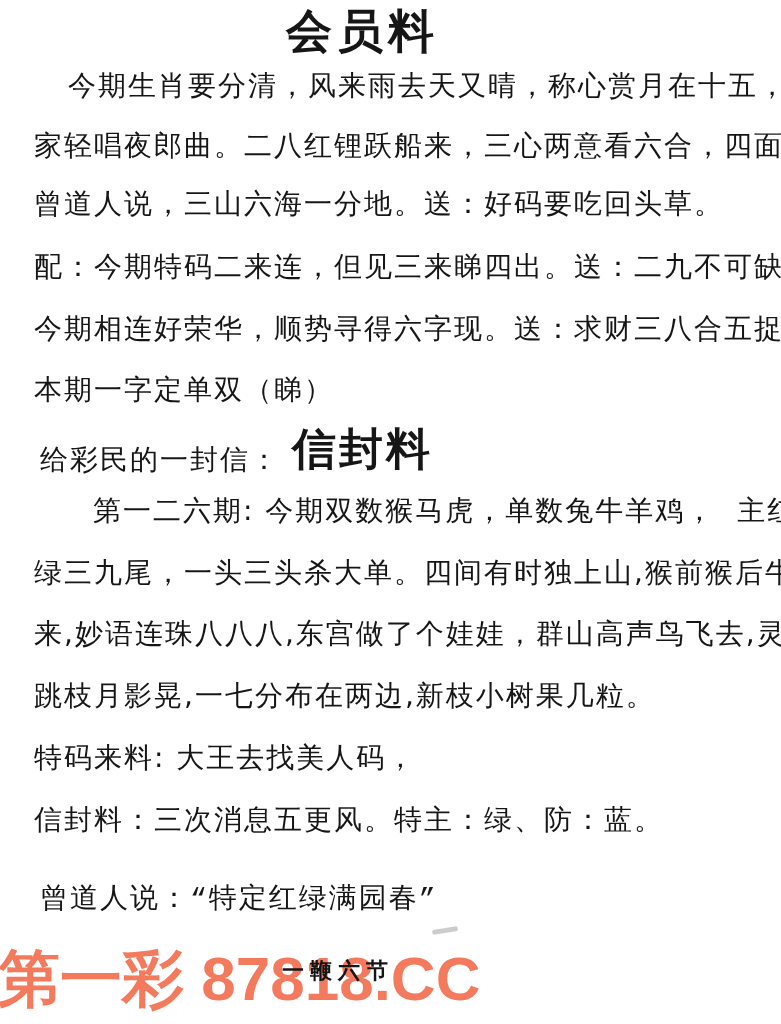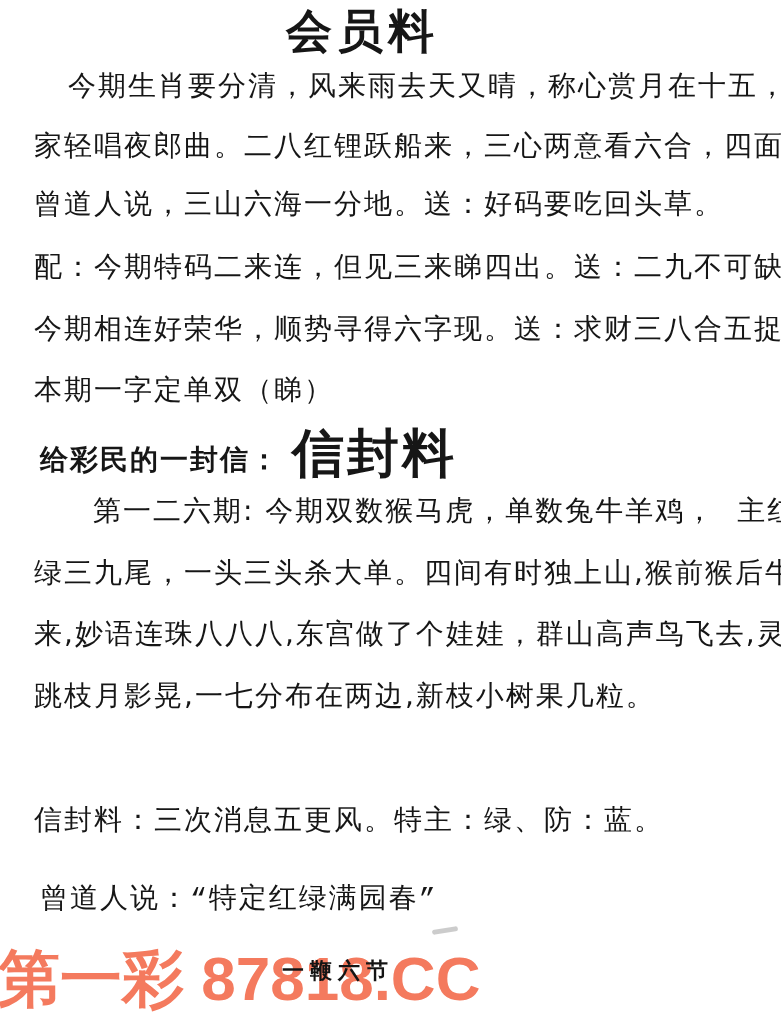--- a/index.html
+++ b/index.html
@@ -34,27 +34,27 @@
   }
   .indent { left: 68px; }
   .indent2 { left: 93px; }
   .envelope-intro {
     position: absolute;
     left: 40px;
     top: 441px;
     font-size: 28px;
     letter-spacing: 2px;
     white-space: pre;
-    font-weight: 700;
+    font-weight: 400;
   }
   .envelope-title {
     position: absolute;
     left: 292px;
     top: 427px;
-    font-size: 52px;
+    font-size: 44px;
     font-weight: 600;
     letter-spacing: 3px;
     line-height: 1;
     white-space: pre;
   }
   .watermark {
     position: absolute;
     left: -2px;
     top: 948px;
     font-family: "Liberation Sans", sans-serif;
@@ -120,20 +120,21 @@
   <div class="line l-m4">今期相连好荣华，顺势寻得六字现。送：求财三八合五捉</div>
   <div class="line l-m5">本期一字定单双（睇）</div>
 
   <div class="envelope-intro">给彩民的一封信：</div>
   <div class="envelope-title">信封料</div>
 
   <div class="line indent2 l-e0">第一二六期: 今期双数猴马虎，单数兔牛羊鸡，  主红防</div>
   <div class="line l-e1">绿三九尾，一头三头杀大单。四间有时独上山,猴前猴后牛到</div>
   <div class="line l-e2">来,妙语连珠八八八,东宫做了个娃娃，群山高声鸟飞去,灵鼠</div>
   <div class="line l-e3">跳枝月影晃,一七分布在两边,新枝小树果几粒。</div>
+  <div class="line l-e4">特码来料: 大王去找美人码，</div>
   <div class="line l-e5">信封料：三次消息五更风。特主：绿、防：蓝。</div>
   <div class="line l-e7">曾道人说：“特定红绿满园春”</div>
 
   <div class="scan-artifact"></div>
 
   <div class="watermark">第一彩 87818.CC</div>
 
   <div class="handwritten-note">一鞭六节</div>
 
 </div>

